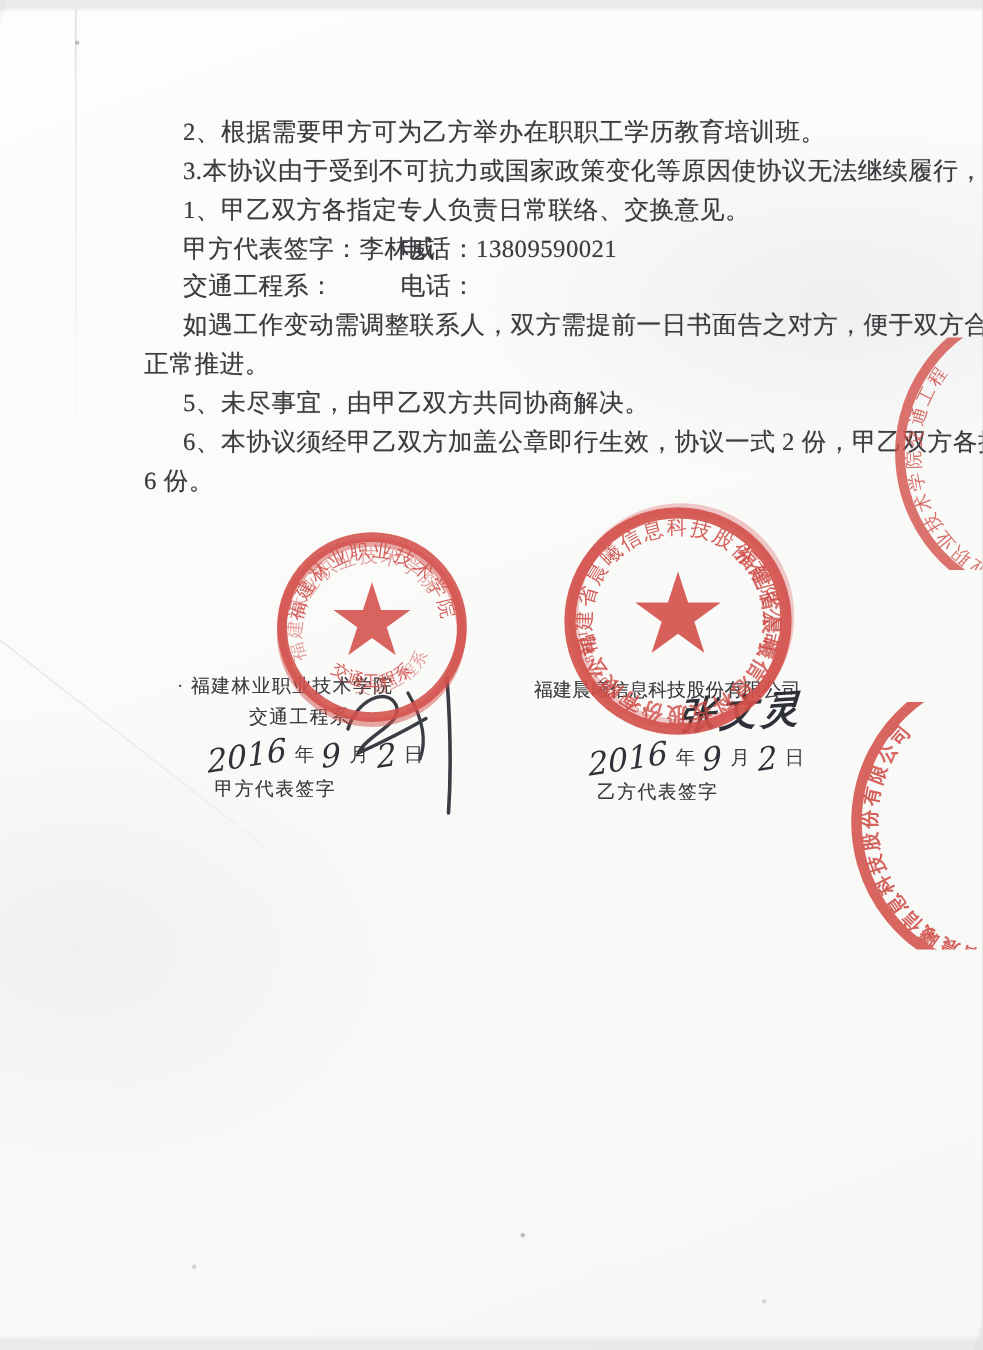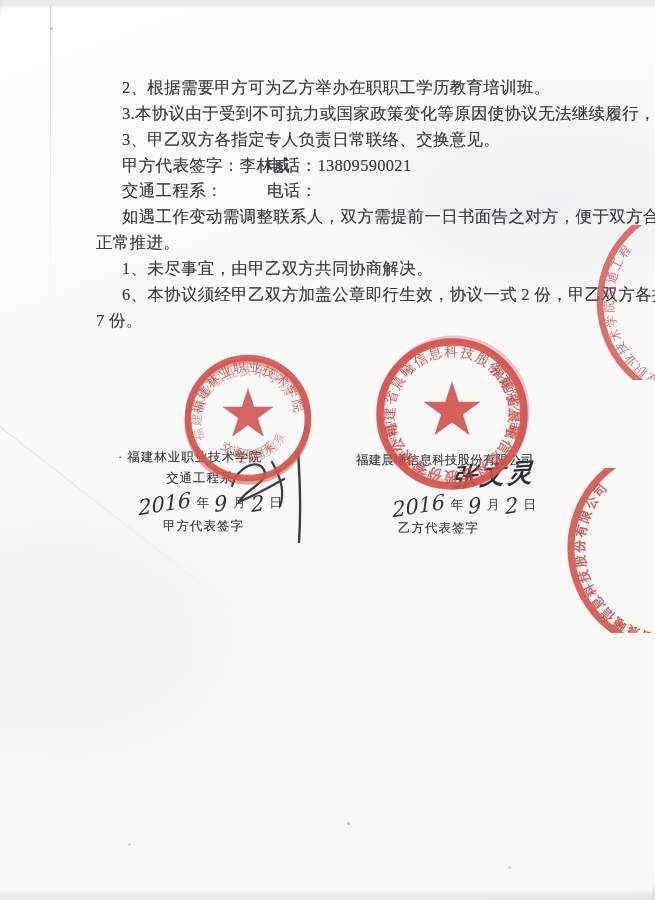--- a/index.html
+++ b/index.html
@@ -65,39 +65,39 @@
 <div class="crease-v"></div>
 <div class="crease-d"></div>
 <div class="speck" style="left:50px;top:27px"></div>
 <div class="speck" style="left:347px;top:822px"></div>
 <div class="speck" style="left:128px;top:843px;opacity:.35"></div>
 <div class="speck" style="left:508px;top:866px;opacity:.3"></div>
 
 <div class="doc-body">
   <div class="line indent">2、根据需要甲方可为乙方举办在职职工学历教育培训班。</div>
   <div class="line indent">3.本协议由于受到不可抗力或国家政策变化等原因使协议无法继续履行，由</div>
-  <div class="line indent">3、甲乙双方各指定专人负责日常联络、交换意见。</div>
+  <div class="line indent">1、甲乙双方各指定专人负责日常联络、交换意见。</div>
   <div class="line indent">
     <span>甲方代表签字：</span><span>李林威</span>
     <span class="phone"><span>电话：</span><span>13809590021</span></span>
   </div>
   <div class="line indent">
     <span>交通工程系：</span><span></span>
     <span class="phone"><span>电话：</span><span></span></span>
   </div>
   <div class="line indent">如遇工作变动需调整联系人，双方需提前一日书面告之对方，便于双方合作</div>
   <div class="line">正常推进。</div>
-  <div class="line indent">1、未尽事宜，由甲乙双方共同协商解决。</div>
+  <div class="line indent">5、未尽事宜，由甲乙双方共同协商解决。</div>
   <div class="line indent">6、本协议须经甲乙双方加盖公章即行生效，协议一式 2 份，甲乙双方各执</div>
-  <div class="line">7 份。</div>
+  <div class="line">6 份。</div>
 </div>
 
 <div class="sig-text" style="left:118px;top:401px"><span>·</span>&nbsp;<span>福建林业职业技术学院</span></div>
 <div class="sig-text" style="left:166px;top:422px">交通工程系</div>
-<div class="sig-text" style="left:163px;top:470px">甲方代表签字</div>
+<div class="sig-text" style="left:143px;top:470px">甲方代表签字</div>
 
 <svg style="left:222px;top:446px" width="95" height="102" viewBox="0 0 95 102">
   <path d="M10,40 C16,20 36,12 42,24 C48,36 22,44 17,56 C28,51 50,40 62,33" fill="none" stroke="#3a3d44" stroke-width="2.3" stroke-linecap="round"></path>
   <path d="M50,16 C57,28 64,44 58,60" fill="none" stroke="#3a3d44" stroke-width="2.2" stroke-linecap="round"></path>
   <path d="M76,6 C78,34 79,66 77,96" fill="none" stroke="#3a3d44" stroke-width="2.4" stroke-linecap="round"></path>
 </svg>
 
 <div class="date-row" style="left:136px;top:494px">
   <span class="hw">2016</span>
   <span class="unit">年</span>

